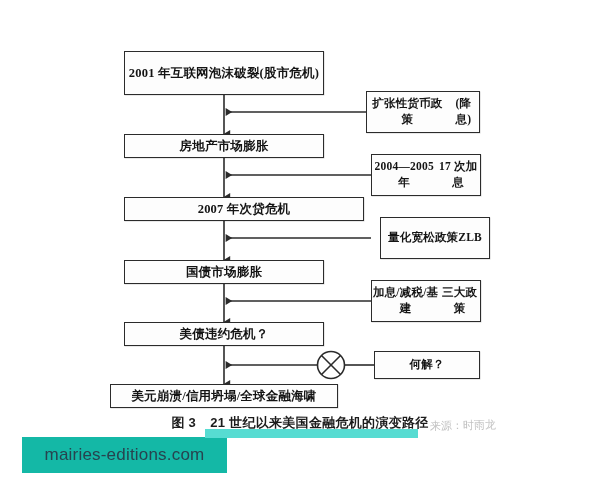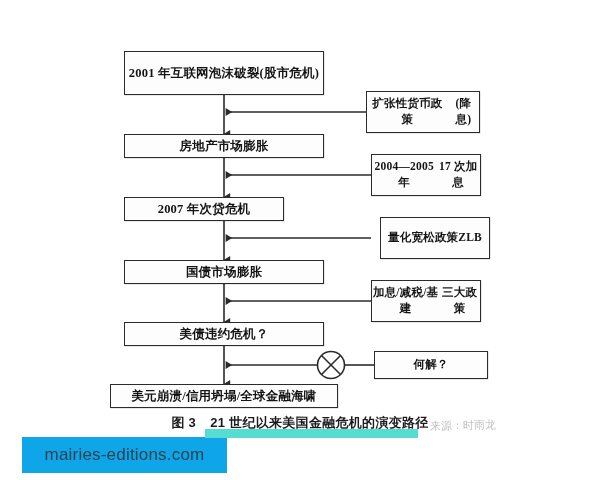--- a/index.html
+++ b/index.html
@@ -69,21 +69,21 @@
   }
   #caption .fig-no { margin-right: 14px; }
 
   
   #watermark-banner {
     position: absolute;
     left: 22px;
     top: 437px;
     width: 205px;
     height: 36px;
-    background: #0ea5e9;
+    background: #14b8a6;
     display: flex;
     align-items: center;
     justify-content: center;
   }
   #watermark-banner .wm-text {
     font-family: "Liberation Sans", "DejaVu Sans", sans-serif;
     font-size: 17px;
     color: #27434f;
     letter-spacing: 0.2px;
     font-weight: 400;
@@ -145,21 +145,21 @@
 
   <div class="node main-node" style="left:124px; top:51px; width:200px; height:44px;">
     <span>2001 年互联网泡沫破裂</span>
     <span class="line2">(股市危机)</span>
   </div>
 
   <div class="node main-node" style="left:124px; top:134px; width:200px; height:24px;">
     <span>房地产市场膨胀</span>
   </div>
 
-  <div class="node main-node" style="left:124px; top:197px; width:160px; height:24px;">
+  <div class="node main-node" style="left:124px; top:197px; width:240px; height:24px;">
     <span>2007 年次贷危机</span>
   </div>
 
   <div class="node main-node" style="left:124px; top:260px; width:200px; height:24px;">
     <span>国债市场膨胀</span>
   </div>
 
   <div class="node main-node" style="left:124px; top:322px; width:200px; height:24px;">
     <span>美债违约危机？</span>
   </div>
@@ -181,21 +181,21 @@
   <div class="node side-node" style="left:371px; top:217px; width:110px; height:42px;margin-left:9px;">
     <span>量化宽松政策</span>
     <span class="line2">ZLB</span>
   </div>
 
   <div class="node side-node" style="left:371px; top:280px; width:110px; height:42px;">
     <span>加息/减税/基建</span>
     <span class="line2">三大政策</span>
   </div>
 
-  <div class="node side-node" style="left:374px; top:351px; width:114px; height:28px;">
+  <div class="node side-node" style="left:374px; top:351px; width:106px; height:28px;">
     <span>何解？</span>
   </div>
 
   <div id="caption">
     <span class="fig-no">图 3</span><span>21 世纪以来美国金融危机的演变路径</span>
   </div>
 
   <div id="source-watermark">来源：时雨龙</div>
 
   <div id="watermark-banner">

